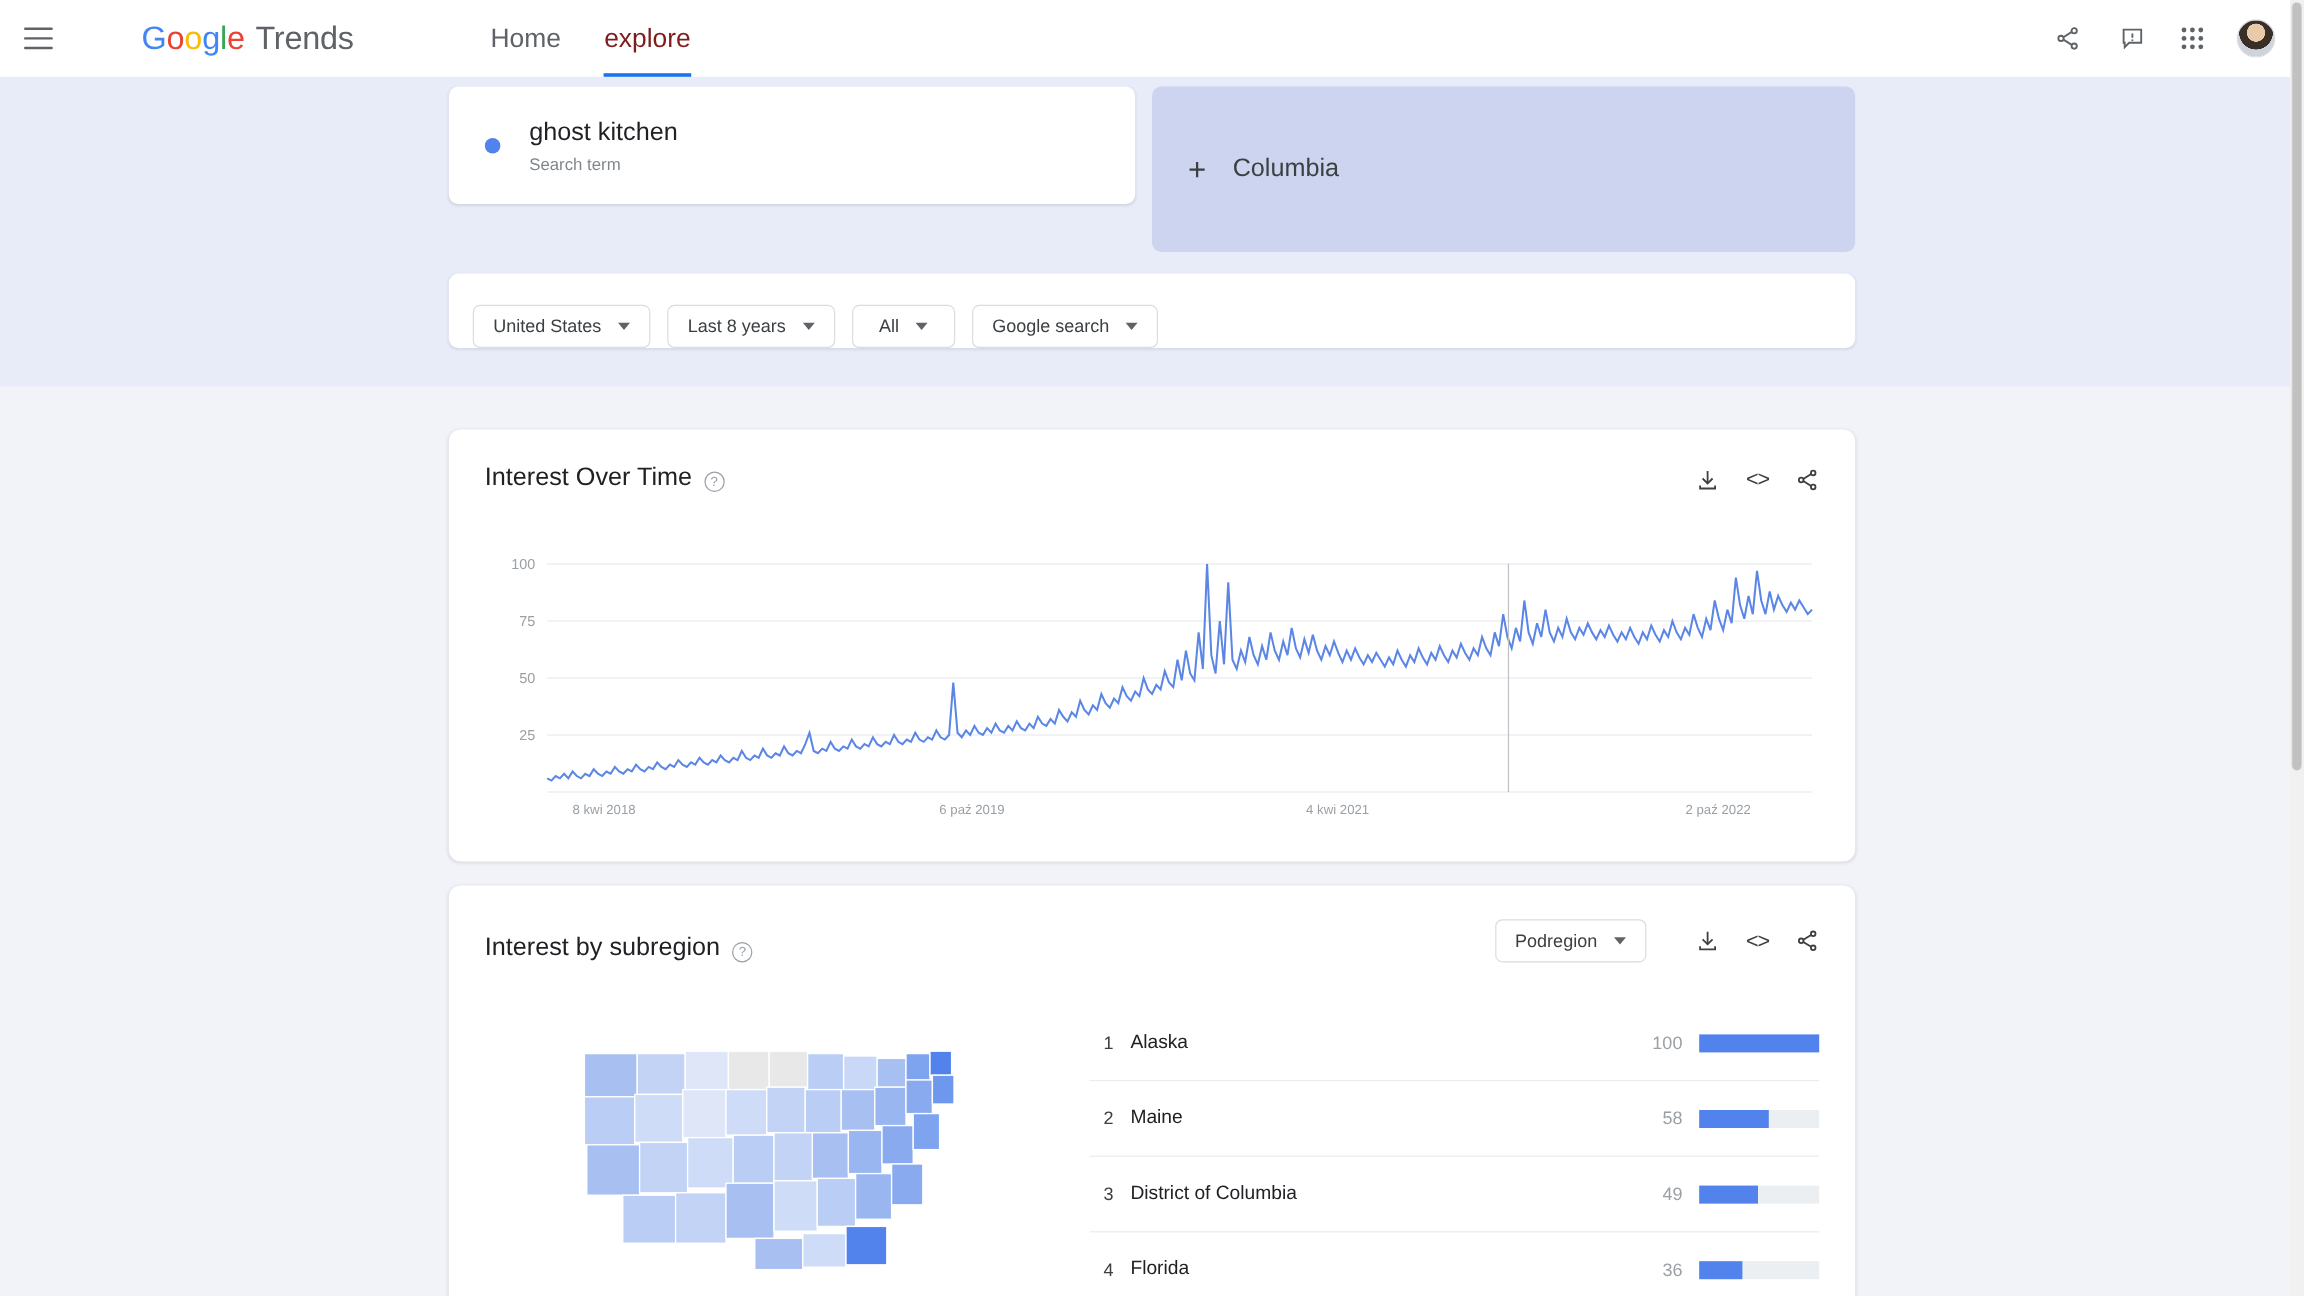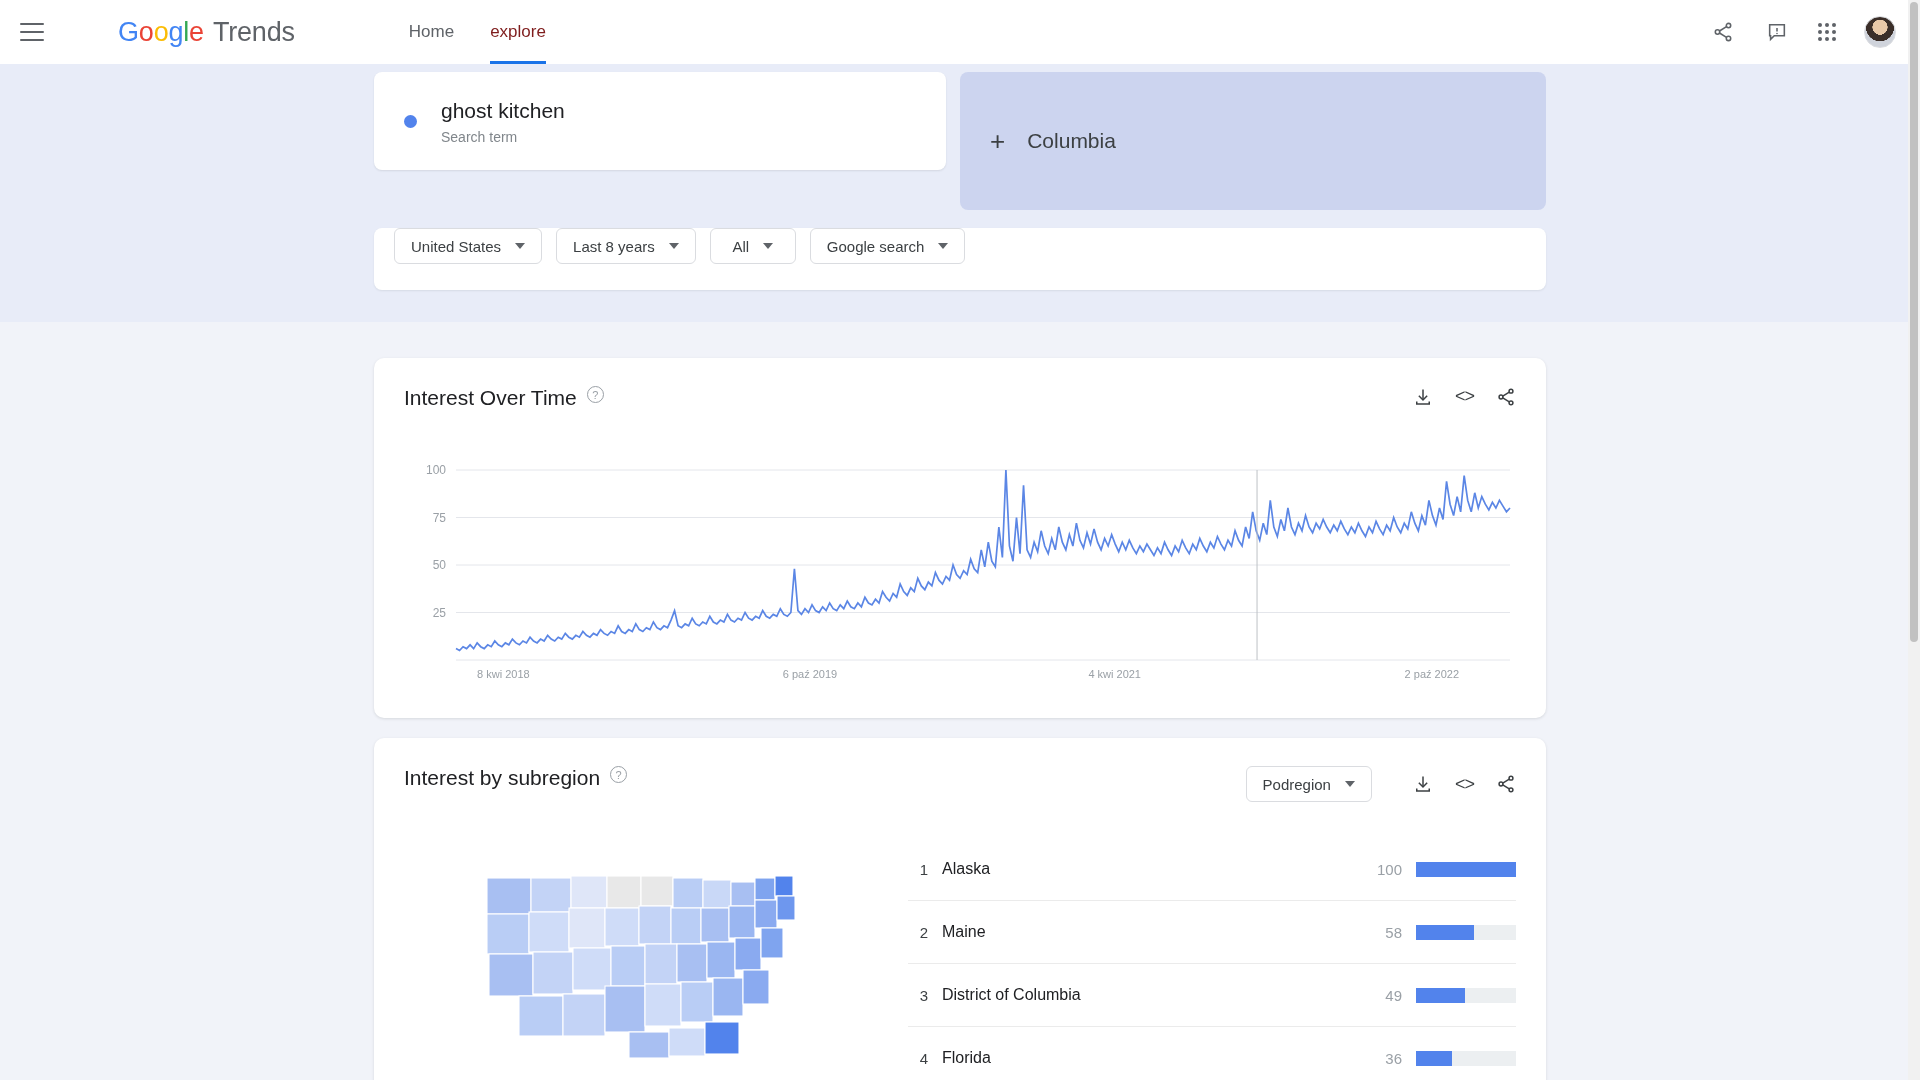--- a/index.html
+++ b/index.html
@@ -26,21 +26,21 @@
   .brand .g-logo span:nth-child(1) { color: #4285F4; }
   .brand .g-logo span:nth-child(2) { color: #EA4335; }
   .brand .g-logo span:nth-child(3) { color: #FBBC05; }
   .brand .g-logo span:nth-child(4) { color: #4285F4; }
   .brand .g-logo span:nth-child(5) { color: #34A853; }
   .brand .g-logo span:nth-child(6) { color: #EA4335; }
   .brand .trends { color: #5f6368; font-size: 27px; margin-left: 9px; text-align: center; }
 
   .navlinks { display: flex; align-items: center; gap: 0; height: 64px; }
   .navlink {
-    font-size: 17px; color: #5f6368; padding: 0 18px;
+    font-size: 22px; color: #5f6368; padding: 0 18px;
     height: 64px; display: flex; align-items: center; cursor: pointer;
     position: relative; white-space: nowrap;
   }
   .navlink.active { color: #7f1d1d; }
   .navlink.active::after {
     content: ""; position: absolute; left: 18px; right: 18px; bottom: 0;
     height: 3px; background: #1a73e8;
   }
 
   .topbar-right { margin-left: auto; display: flex; align-items: center; gap: 28px; }
@@ -75,39 +75,39 @@
 
   .compare-card {
     flex: 1; background: #ccd4ef; border-radius: 8px; height: 138px;
     display: flex; align-items: center; padding: 0 30px; cursor: pointer;
   }
   .plus { font-size: 26px; color: #3c4043; margin-right: 22px; font-weight: 300; line-height: 1; }
   .compare-label { font-size: 21px; color: #3c4043; }
 
   .filter-bar {
     margin-top: 18px; background: #fff; border-radius: 8px;
-    height: 62px; display: flex; align-items: flex-start; padding: 0 20px; gap: 14px;
+    height: 62px; display: flex; align-items: flex-end; padding: 0 20px; gap: 14px;
     box-shadow: 0 1px 2px rgba(60,64,67,.10);
   }
   .chip {
     border: 1px solid #dadce0; border-radius: 6px; height: 36px;
     display: inline-flex; align-items: center; justify-content: center;
     padding: 0 16px; gap: 14px; font-size: 15px; color: #3c4043;
     cursor: pointer; background: #fff; min-width: 86px;
   }
   .caret { width: 0; height: 0; border-left: 5px solid transparent;
     border-right: 5px solid transparent; border-top: 6px solid #5f6368; }
 
   
   .cards { padding-top: 36px; }
   .card {
     background: #fff; border-radius: 10px; box-shadow: 0 1px 3px rgba(60,64,67,.15);
     margin-bottom: 20px; padding: 28px 30px 26px;
   }
-  .card-head { display: flex; align-items: flex-start; }
+  .card-head { display: flex; align-items: flex-end; }
   .card-title { font-size: 21px; color: #202124; }
   .help-icon {
     width: 17px; height: 17px; border-radius: 50%; border: 1.4px solid #9aa0a6;
     color: #9aa0a6; font-size: 11px; display: inline-flex; align-items: center;
     justify-content: center; margin-left: 10px; cursor: pointer; flex: none;
   }
   .card-actions { margin-left: auto; display: flex; align-items: center; gap: 22px; color: #3c4043; }
   .act { cursor: pointer; display: flex; align-items: center; }
   .embed-icon { font-size: 18px; color: #3c4043; letter-spacing: -1px; font-family: "Liberation Sans", sans-serif; }
 

